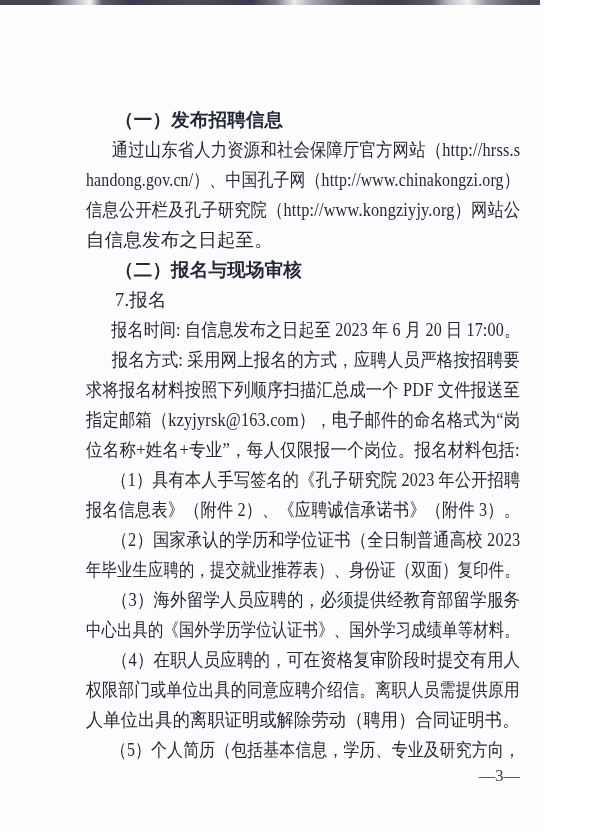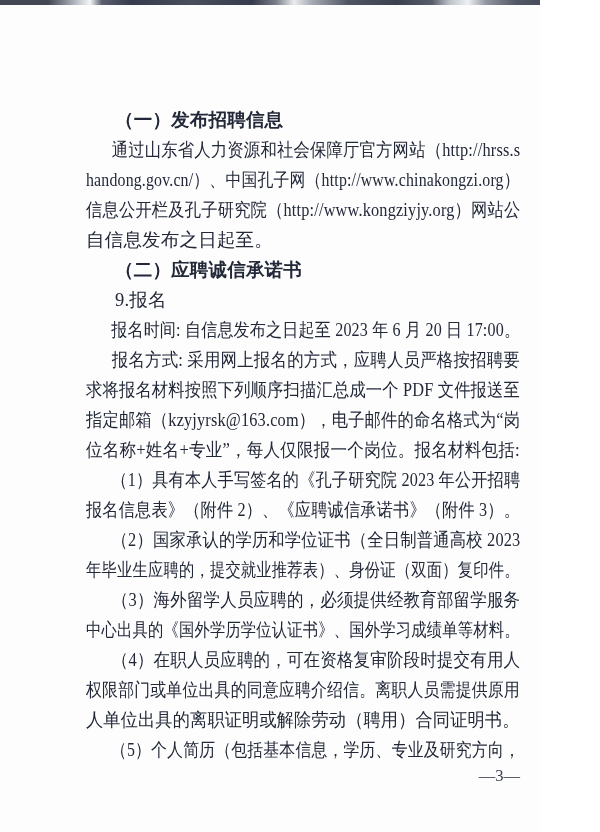--- a/index.html
+++ b/index.html
@@ -69,22 +69,22 @@
 
 <div class="page">
   <div class="scan-edge"></div>
 
   <div class="content">
     <div class="line heading indent" style="transform: none;">（一）发布招聘信息</div>
     <div class="line indent" style="transform: scaleX(0.8839);">通过山东省人力资源和社会保障厅官方网站（http://hrss.s</div>
     <div class="line" style="transform: scaleX(0.8577);">handong.gov.cn/）、中国孔子网（http://www.chinakongzi.org）</div>
     <div class="line" style="transform: scaleX(0.8803);">信息公开栏及孔子研究院（http://www.kongziyjy.org）网站公</div>
     <div class="line" style="transform: none;">自信息发布之日起至。</div>
-    <div class="line heading indent" style="transform: none;">（二）应聘诚信承诺书</div>
-    <div class="line indent" style="transform: none;">9.报名</div>
+    <div class="line heading indent" style="transform: none;">（二）报名与现场审核</div>
+    <div class="line indent" style="transform: none;">7.报名</div>
     <div class="line indent" style="transform: scaleX(0.868);">报名时间: 自信息发布之日起至 2023 年 6 月 20 日 17:00。</div>
     <div class="line indent" style="transform: scaleX(0.8893);">报名方式: 采用网上报名的方式，应聘人员严格按招聘要</div>
     <div class="line" style="transform: scaleX(0.8803);">求将报名材料按照下列顺序扫描汇总成一个 PDF 文件报送至</div>
     <div class="line" style="transform: scaleX(0.8803);">指定邮箱（kzyjyrsk@163.com），电子邮件的命名格式为“岗</div>
     <div class="line" style="transform: scaleX(0.8967);">位名称+姓名+专业”，每人仅限报一个岗位。报名材料包括:</div>
     <div class="line indent" style="transform: scaleX(0.8732);">（1）具有本人手写签名的《孔子研究院 2023 年公开招聘</div>
     <div class="line" style="transform: scaleX(0.875);">报名信息表》（附件 2）、《应聘诚信承诺书》（附件 3）。</div>
     <div class="line indent" style="transform: scaleX(0.8821);">（2）国家承认的学历和学位证书（全日制普通高校 2023</div>
     <div class="line" style="transform: scaleX(0.8282);">年毕业生应聘的，提交就业推荐表）、身份证（双面）复印件。</div>
     <div class="line indent" style="transform: scaleX(0.8912);">（3）海外留学人员应聘的，必须提供经教育部留学服务</div>

